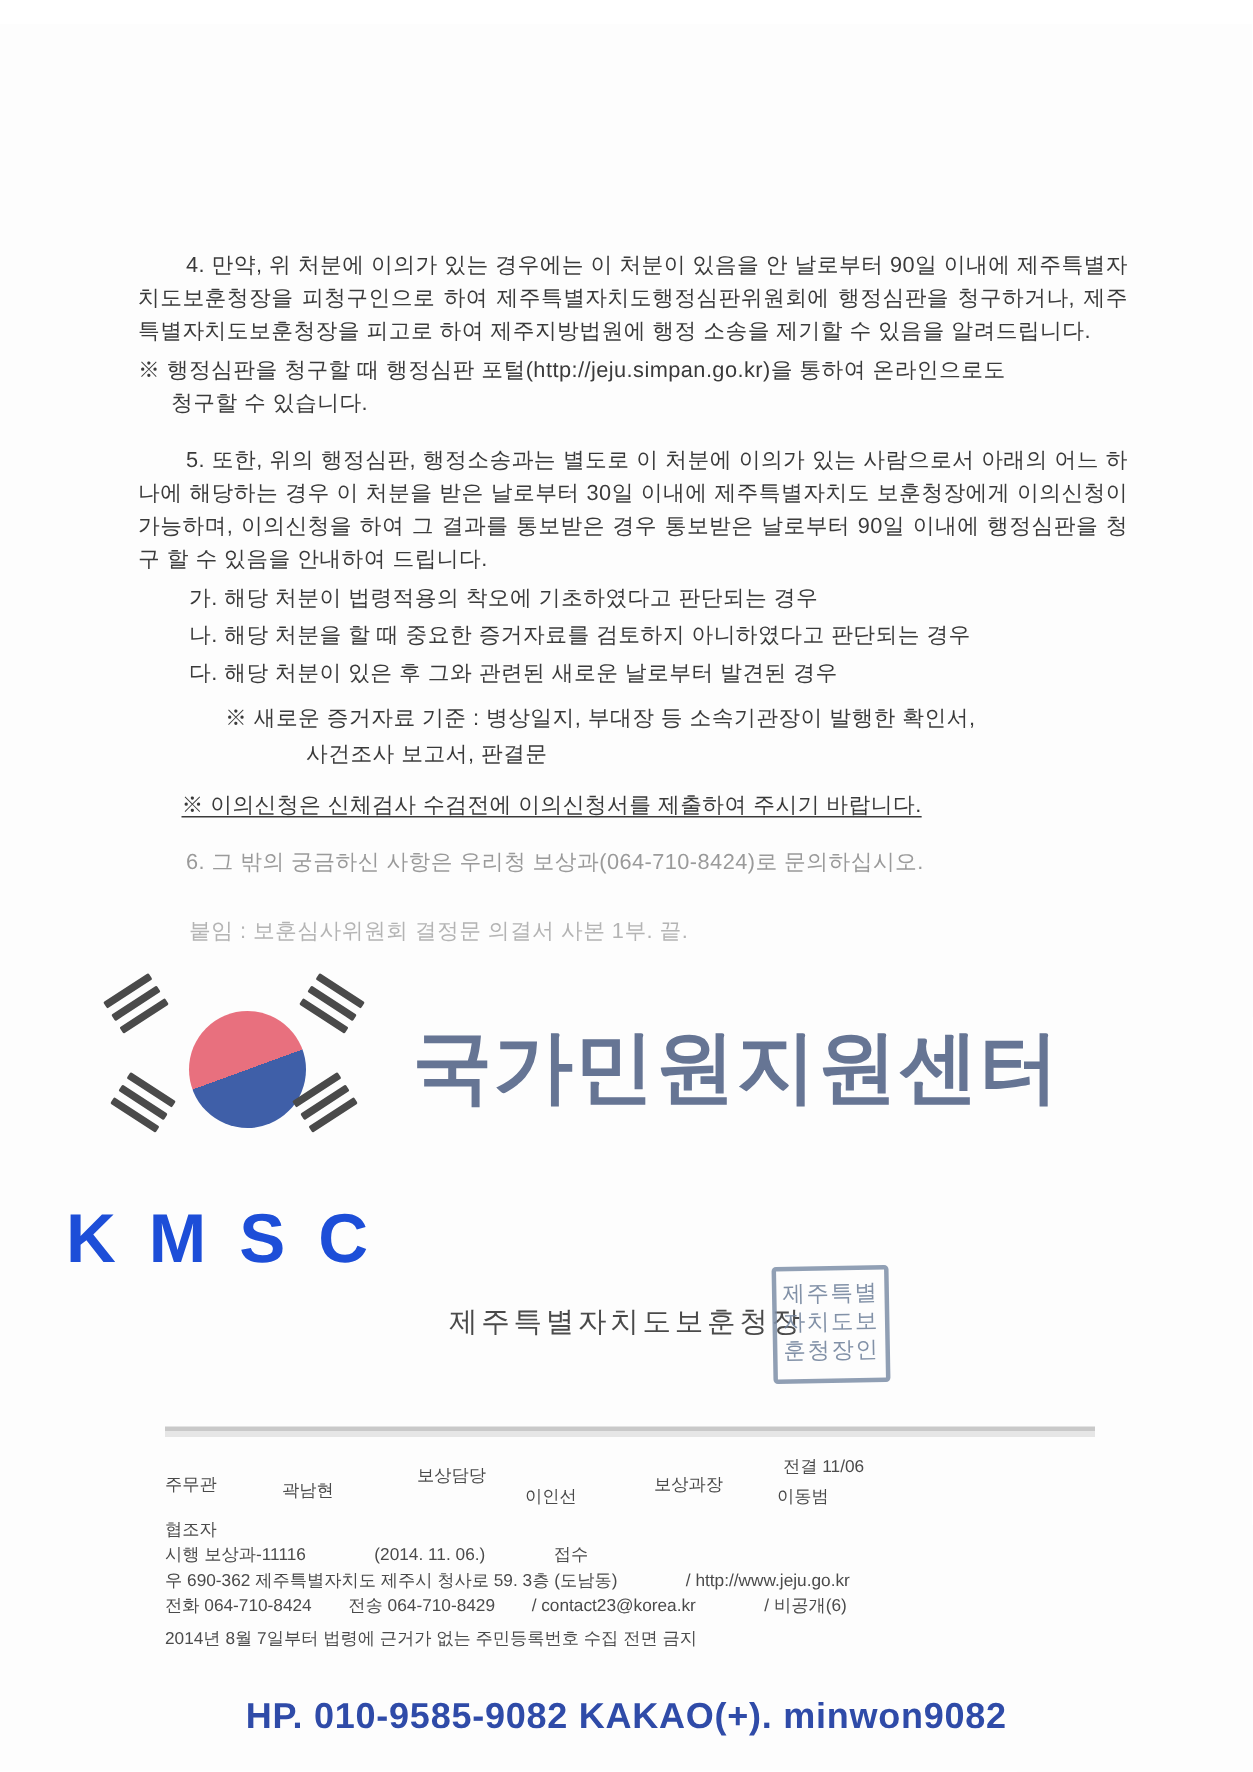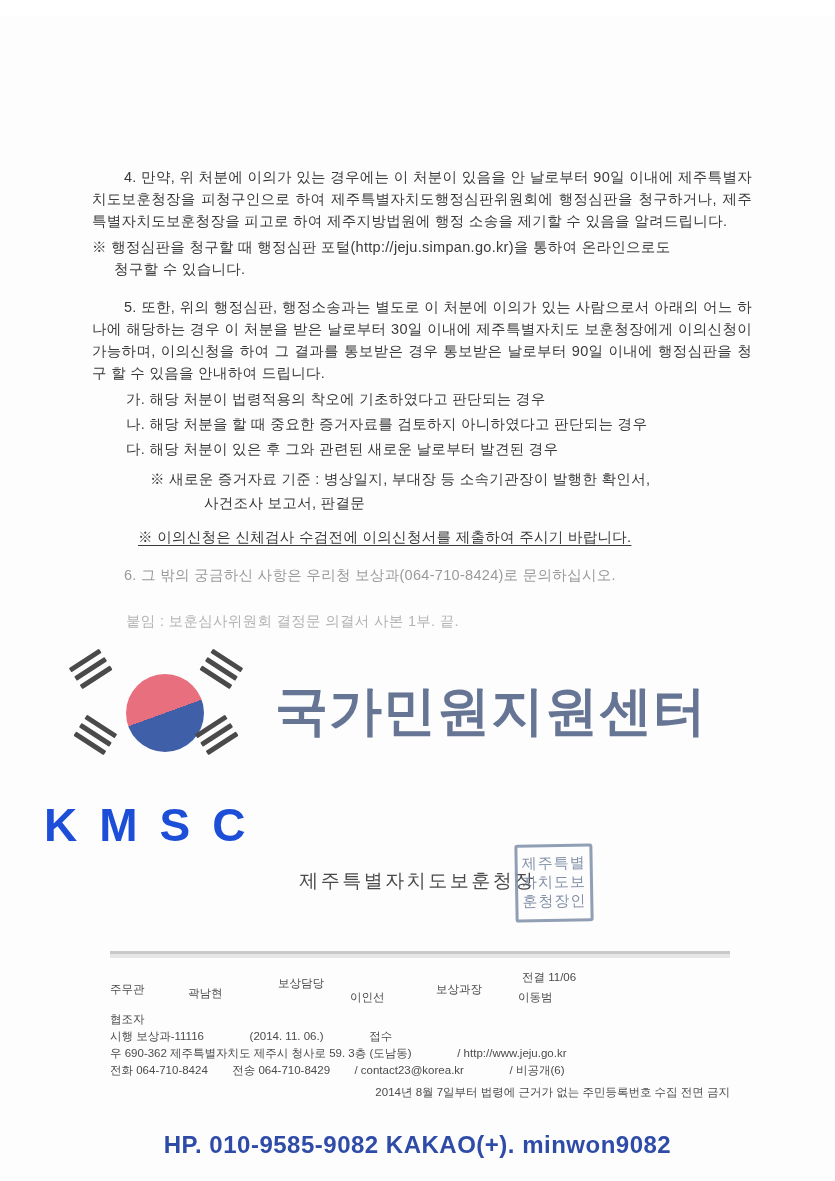--- a/index.html
+++ b/index.html
@@ -57,21 +57,21 @@
   .sub {
     margin: 3px 0 0 34px;
   }
   .sub2 {
     margin: 8px 0 0 58px;
   }
   .sub3 {
     margin: 2px 0 0 112px;
   }
   .strong-note {
-    margin: 12px 0 0 46px;
+    margin: 12px 0 0 29px;
     text-decoration: underline;
     text-underline-offset: 3px;
   }
   .faded {
     color: #9a9a9a;
   }
   .faded2 {
     color: #b4b4b4;
   }
 
@@ -131,21 +131,21 @@
     margin: 2px 0;
     white-space: nowrap;
   }
   .f-line .lbl { display: inline-block; }
   .pad-l {
     display: inline-block;
     width: 18px;
   }
   #footer-last {
     margin-top: 7px;
-    text-align: right;
+    text-align: left;
     font-size: 11.5px;
     color: #4a4a4a;
   }
 
   
   #watermark {
     position: absolute;
     left: 0; top: 0;
     width: 835px;
     height: 1181px;

